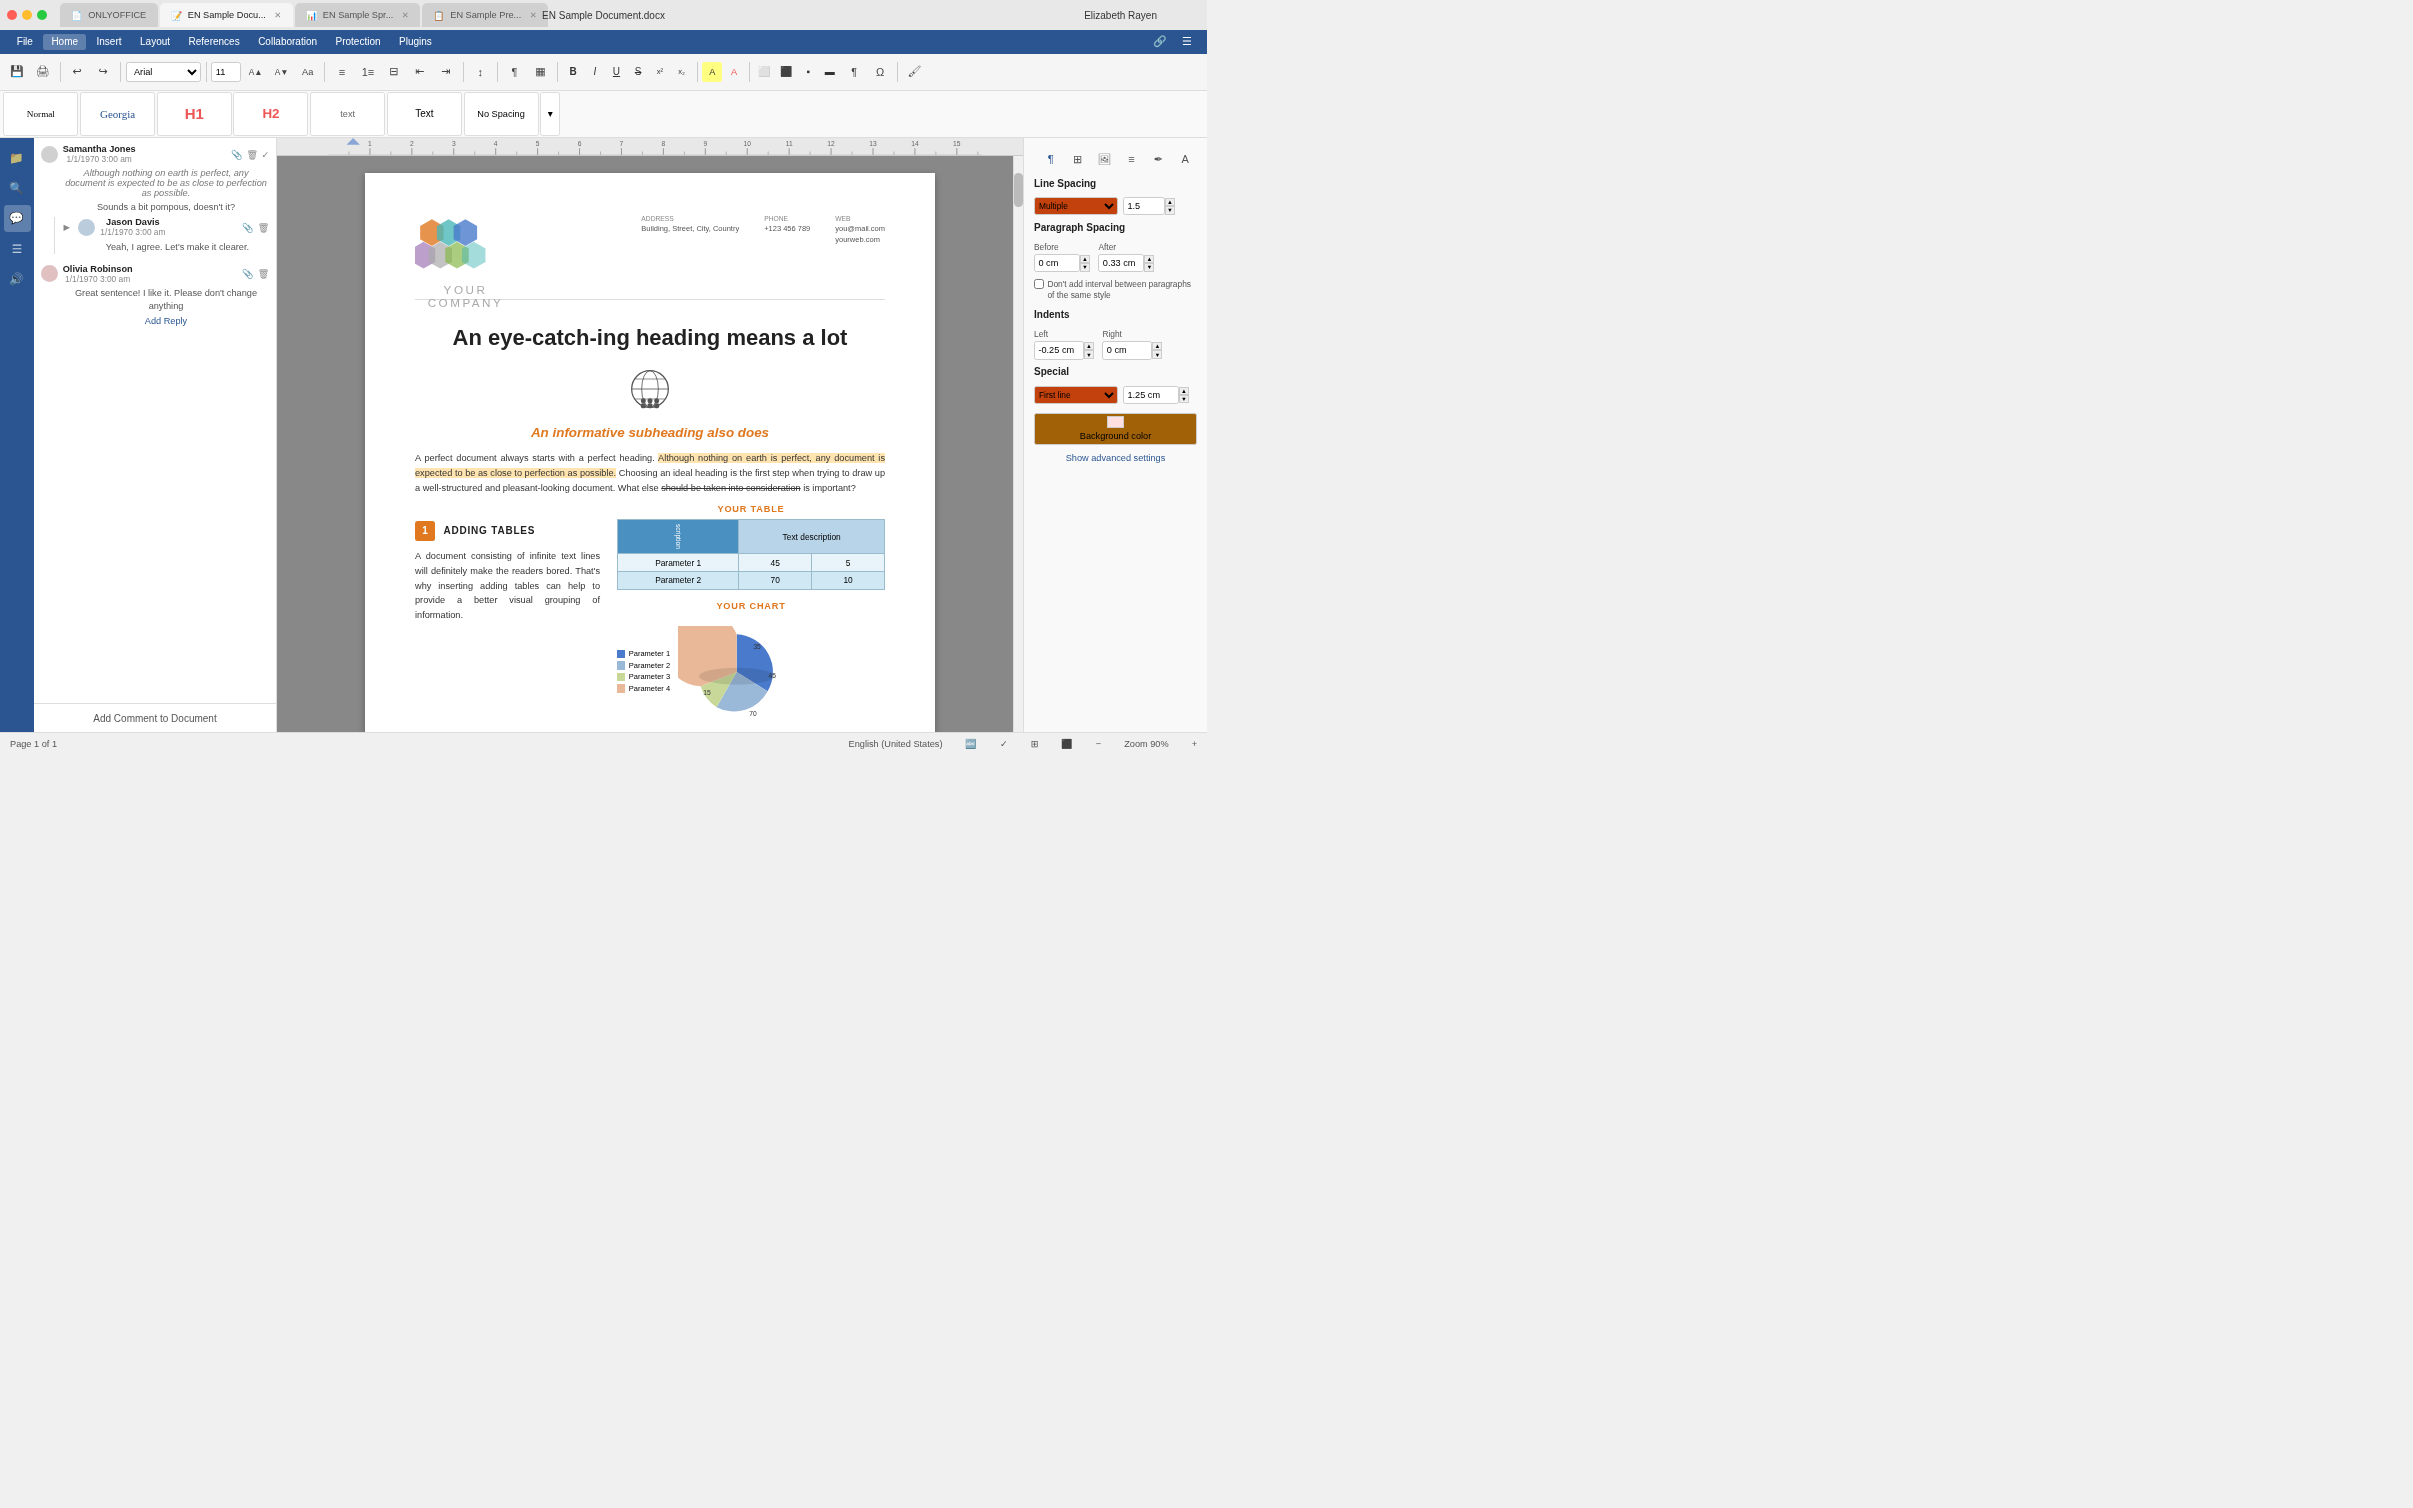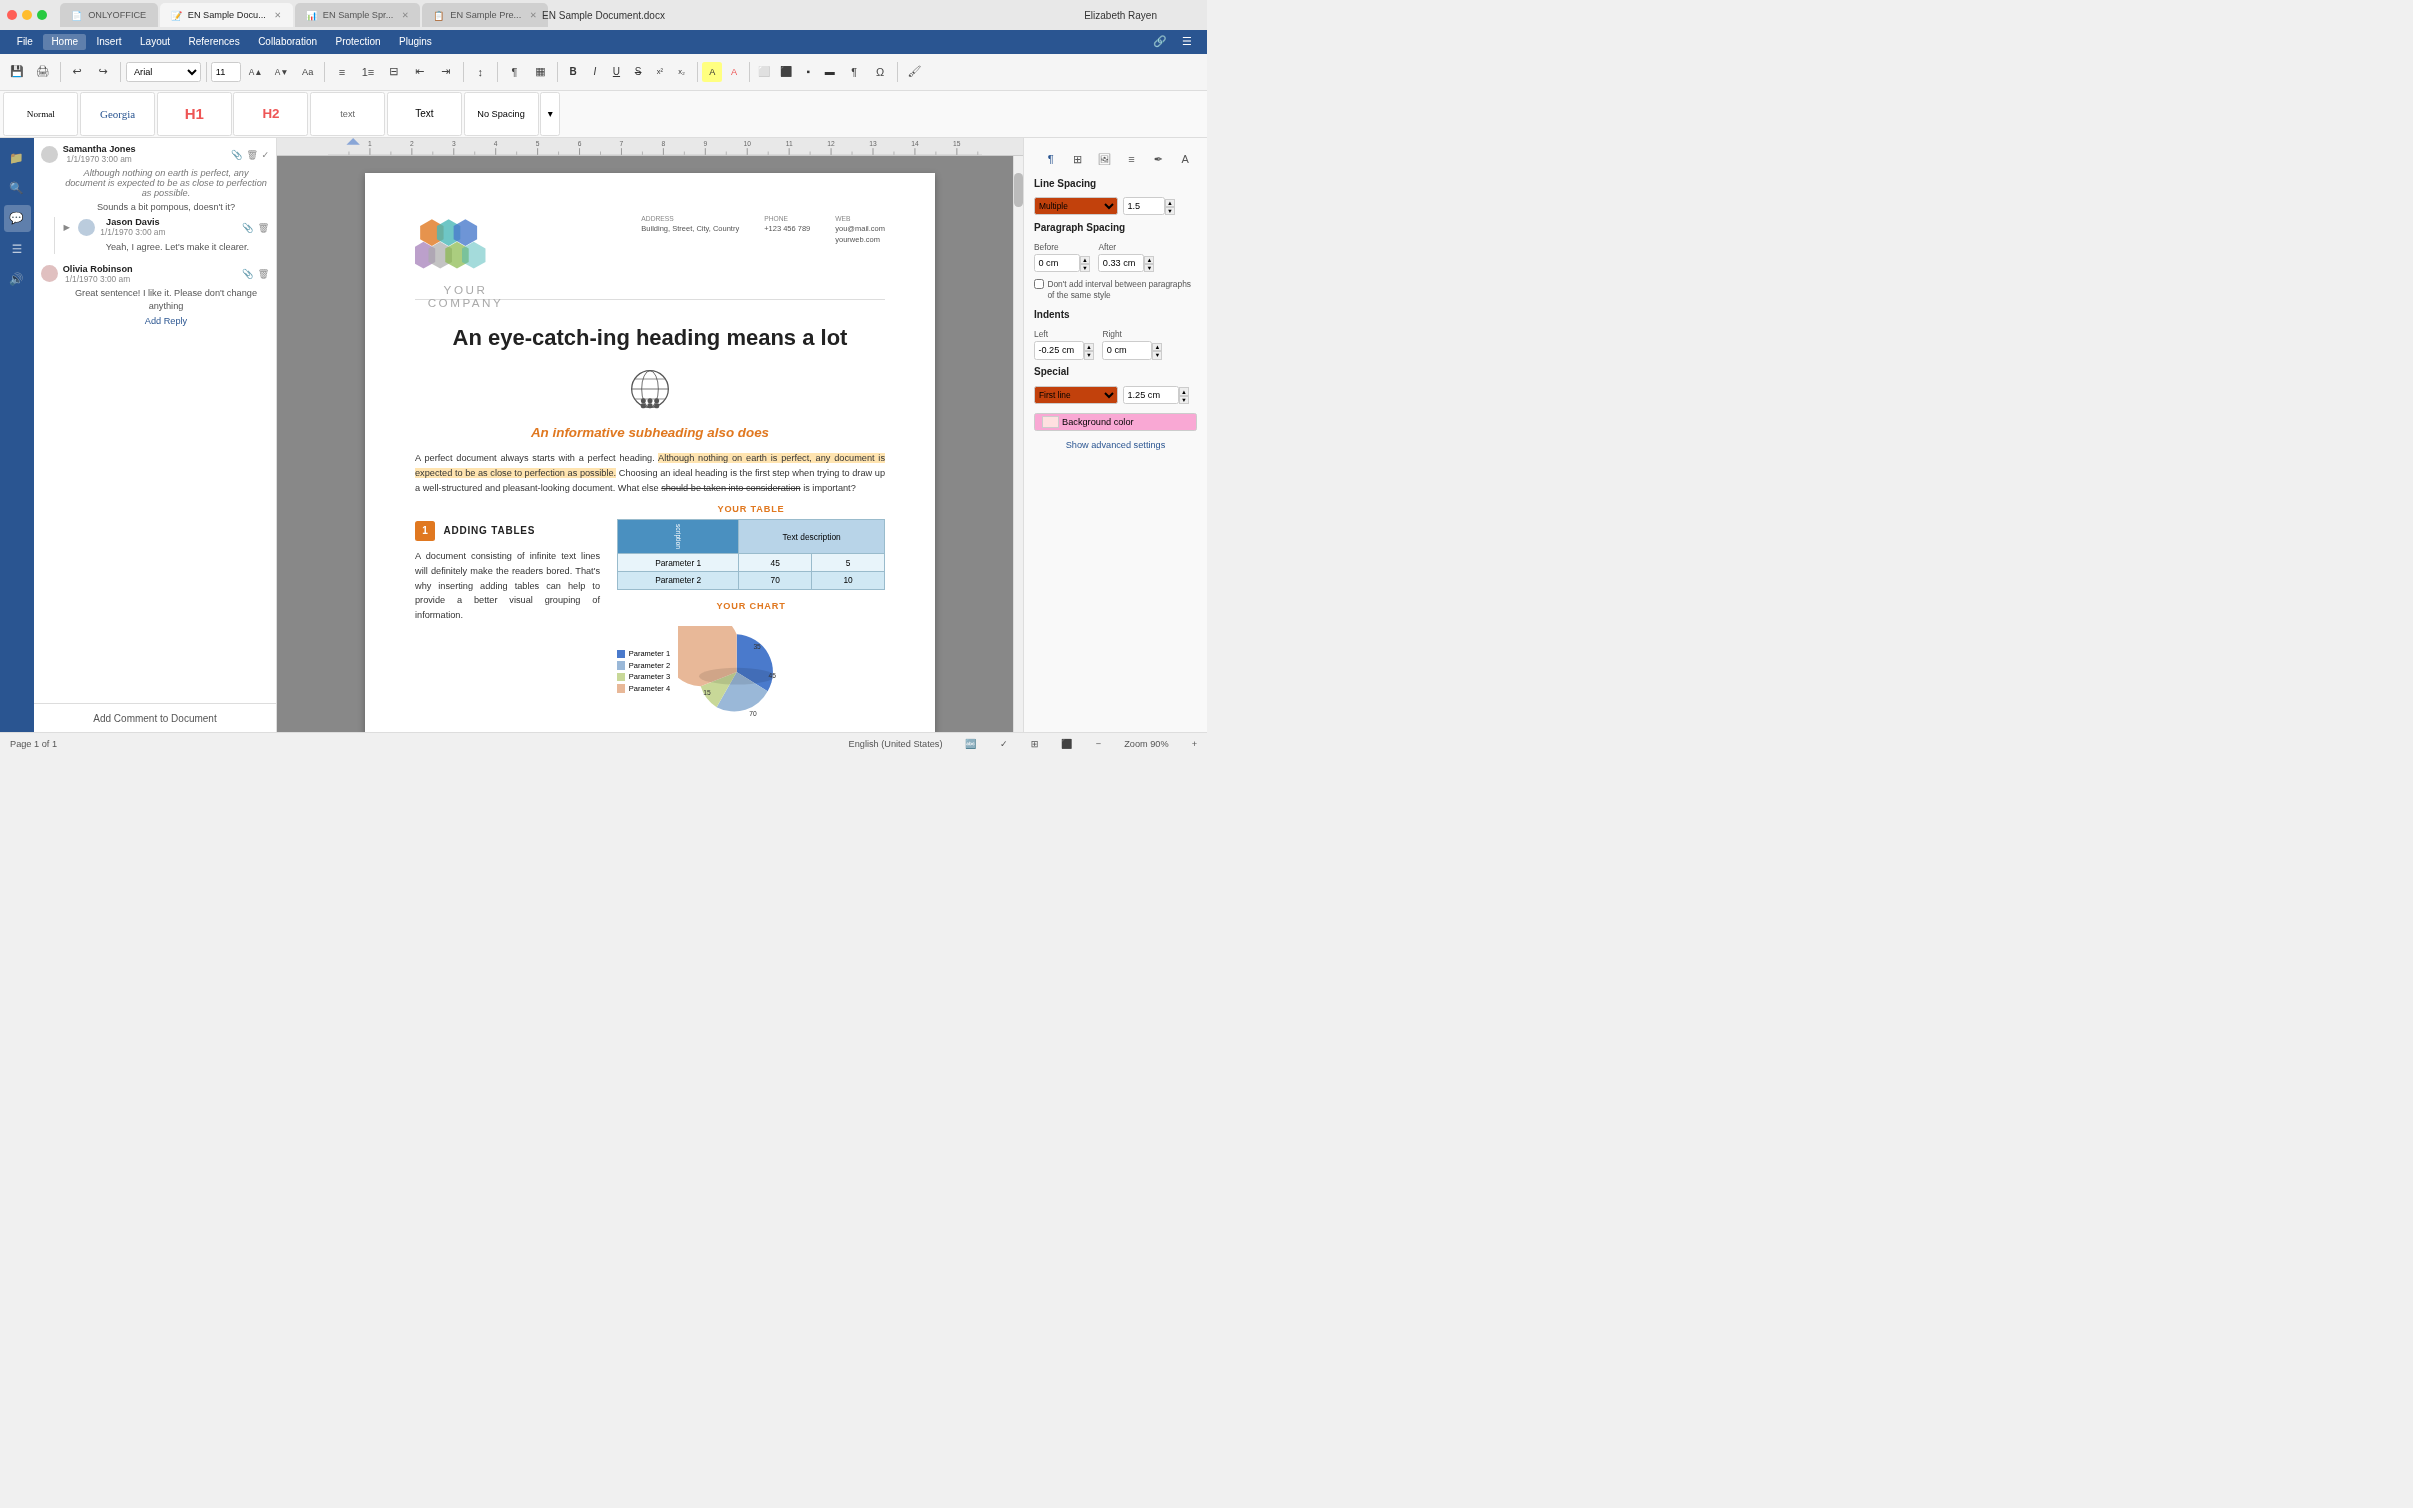--- a/index.html
+++ b/index.html
@@ -116,25 +116,25 @@
     .legend-color { width: 8.4px; height: 8.4px; }
 
     
     .right-panel { width: 184px; background: #f9f9f9; border-left: 0.8px solid #ddd; padding: 10px; overflow-y: auto; }
     .panel-title { font-size: 10px; font-weight: 600; color: #222; margin-bottom: 8.4px; }
     .panel-row { display: flex; align-items: center; gap: 5px; margin-bottom: 6.7px; }
     .panel-input { width: 59px; height: 18.4px; border: 0.8px solid #ccc; border-radius: 2.5px; font-size: 9.2px; padding: 0 3.4px; background: white; }
     .panel-select { width: 84px; height: 18.4px; border: 0.8px solid #ccc; border-radius: 2.5px; font-size: 8.4px; background: #c2410c; }
     .spinner { display: flex; flex-direction: column; }
     .spin-up, .spin-down { width: 10px; height: 8.4px; background: #eee; border: 0.8px solid #ccc; font-size: 5.9px; cursor: pointer; display: flex; align-items: center; justify-content: center; }
-    .input-with-spin { display: flex; align-items: flex-end; }
+    .input-with-spin { display: flex; align-items: center; }
     .panel-checkbox { width: 10px; height: 10px; }
     .panel-indent-row { display: flex; gap: 8.4px; margin-bottom: 6.7px; }
     .indent-col label { font-size: 8.4px; color: #555; display: block; margin-bottom: 2.5px; }
-    .color-btn { display: flex; align-items: center; gap: 3.4px; padding: 2.5px 6.7px; border: 0.8px solid #ccc; border-radius: 2.5px; font-size: 9.2px; cursor: pointer; background: #f9a8d4; margin-bottom: 8.4px; }
+    .color-btn { display: flex; align-items: center; gap: 3.4px; padding: 2.5px 6.7px; border: 0.8px solid #ccc; border-radius: 2.5px; font-size: 9.2px; cursor: pointer; background: #a16207; margin-bottom: 8.4px; flex-direction: column; }
     .color-swatch { width: 17px; height: 11.7px; background: #ffe0e0; border: 0.8px solid #ccc; }
     .show-adv { font-size: 9.2px; color: #2a5591; cursor: pointer; text-align: center; }
     .right-icon-btn { width: 23.5px; height: 23.5px; display: flex; align-items: center; justify-content: center; cursor: pointer; border-radius: 2.5px; font-size: 11px; color: #555; }
 
     
     .statusbar { height: 22px; background: #f0f0f0; border-top: 0.8px solid #ddd; display: flex; align-items: center; padding: 0 10px; font-size: 9.2px; color: #555; gap: 17px; }
     .statusbar-right { margin-left: auto; display: flex; align-items: center; gap: 23px; }
 
     
     ::-webkit-scrollbar { width: 6.7px; height: 6.7px; }

